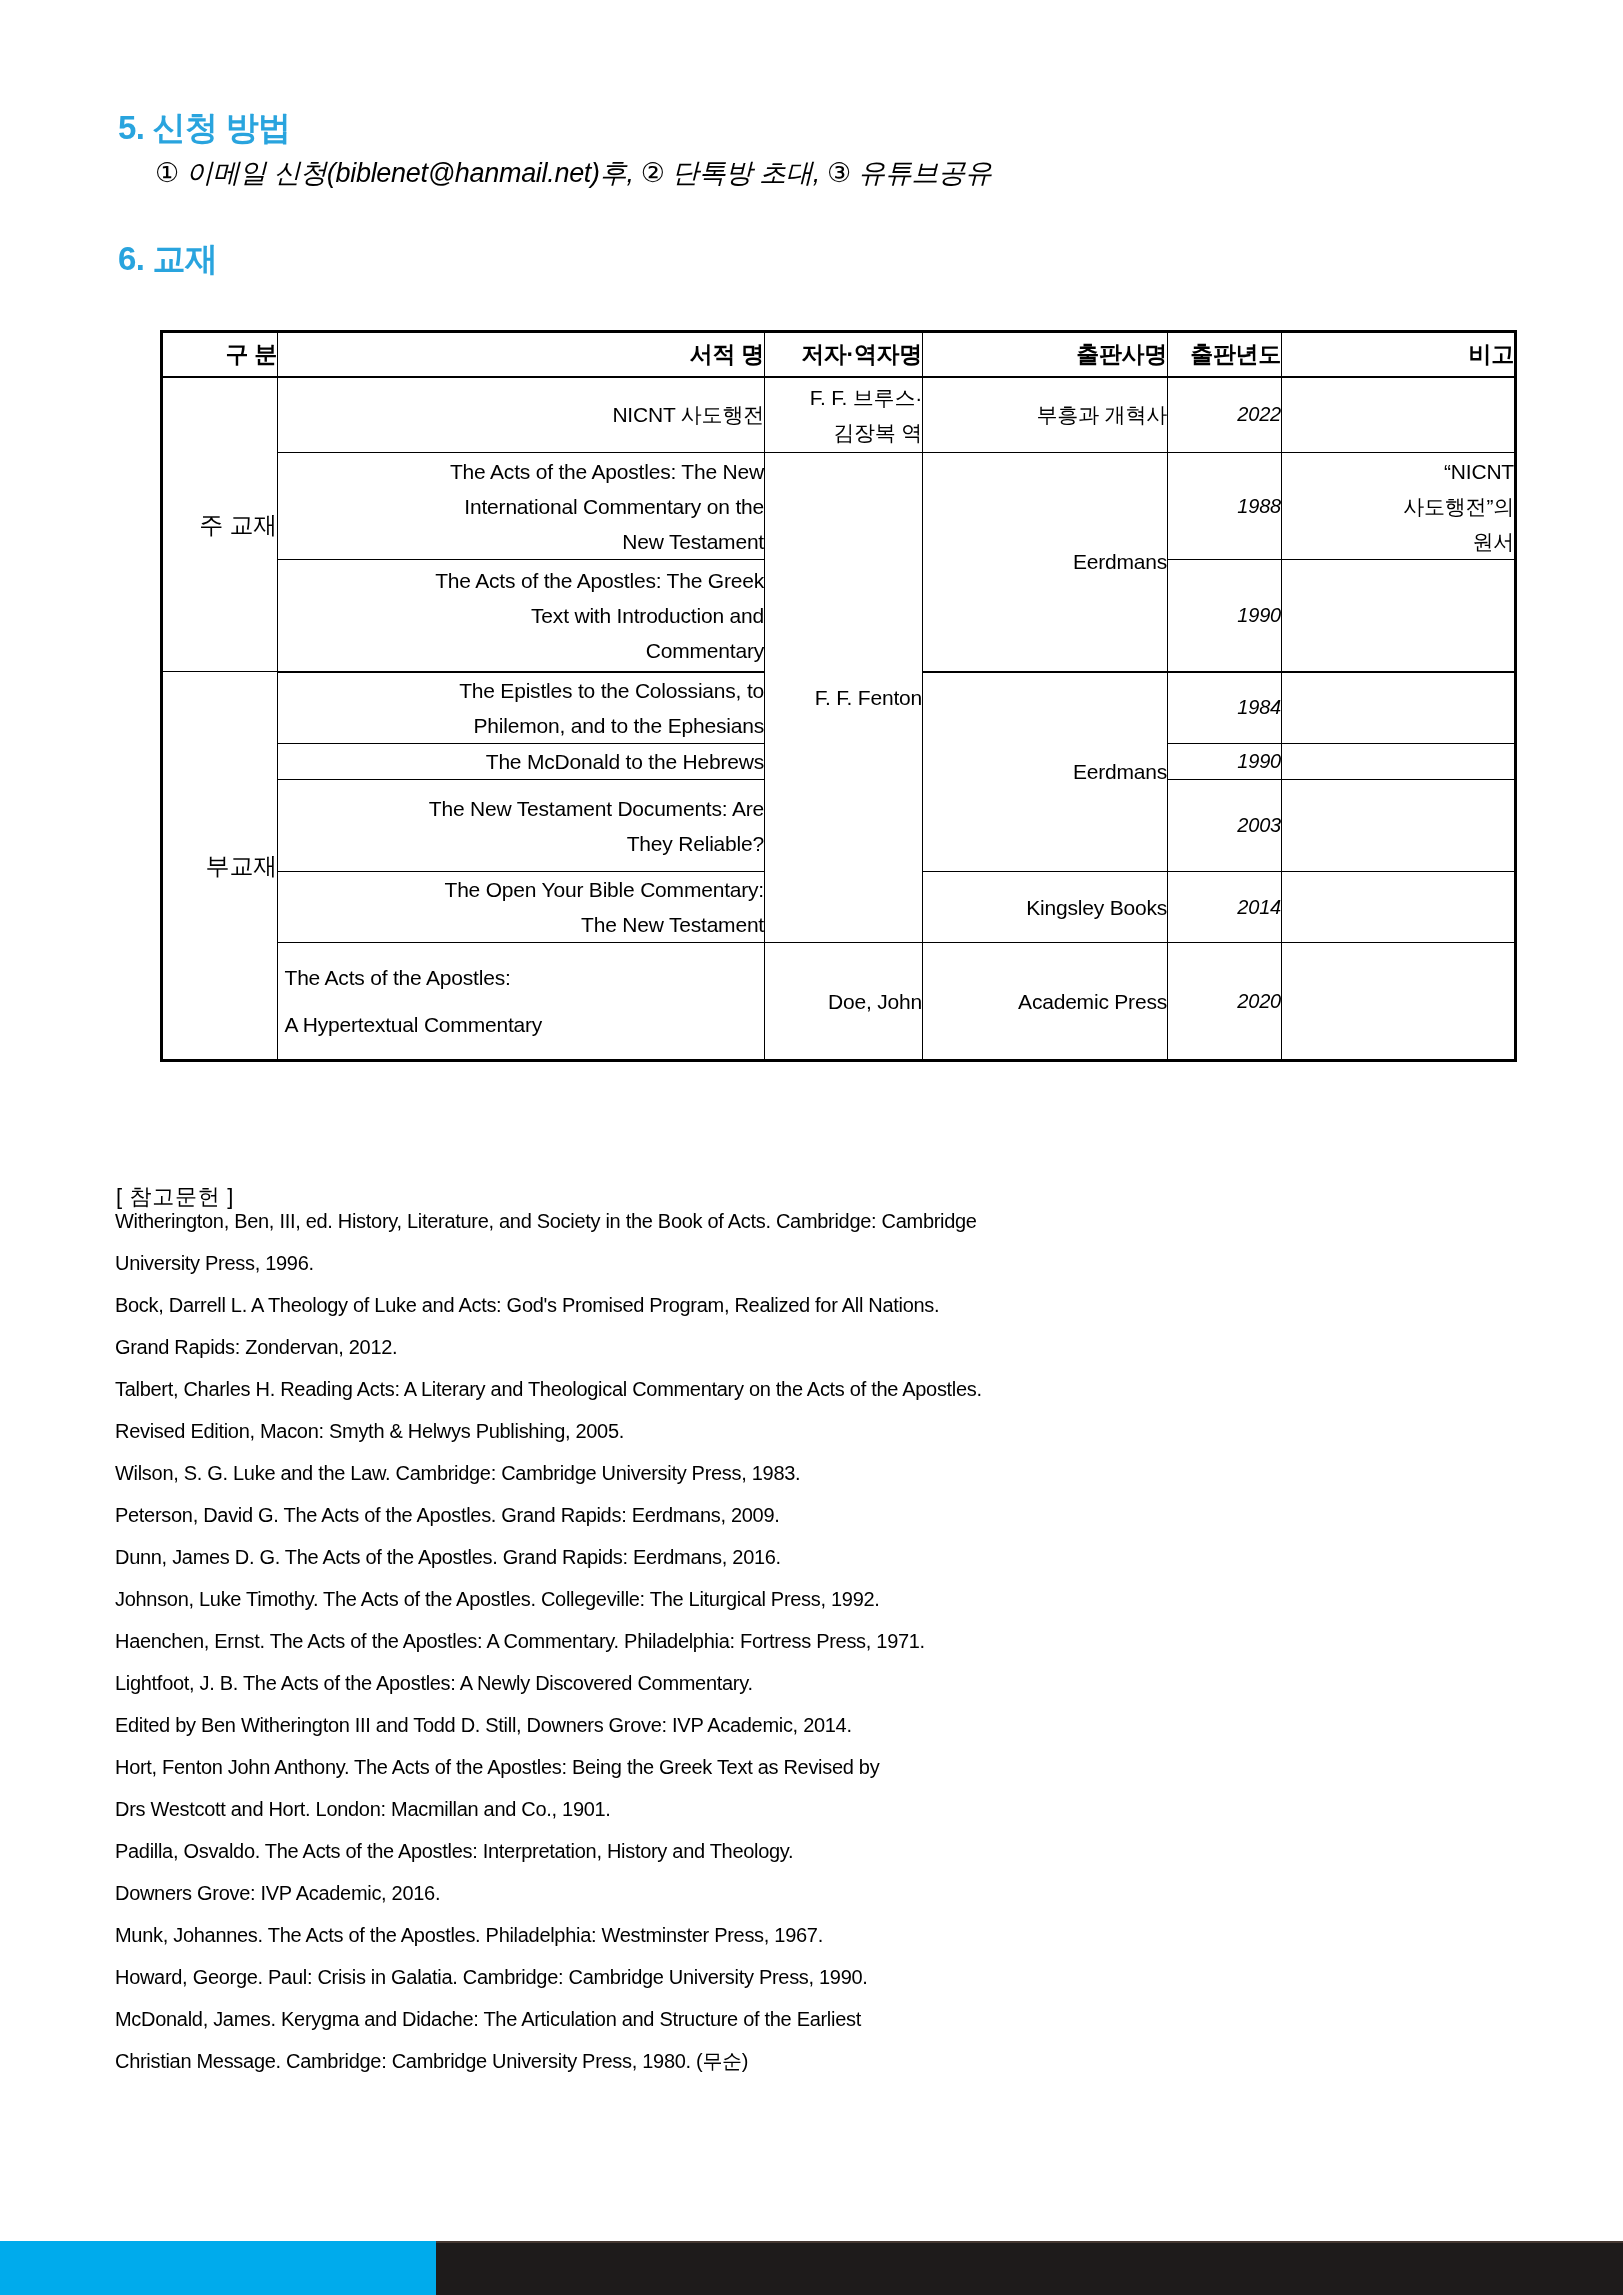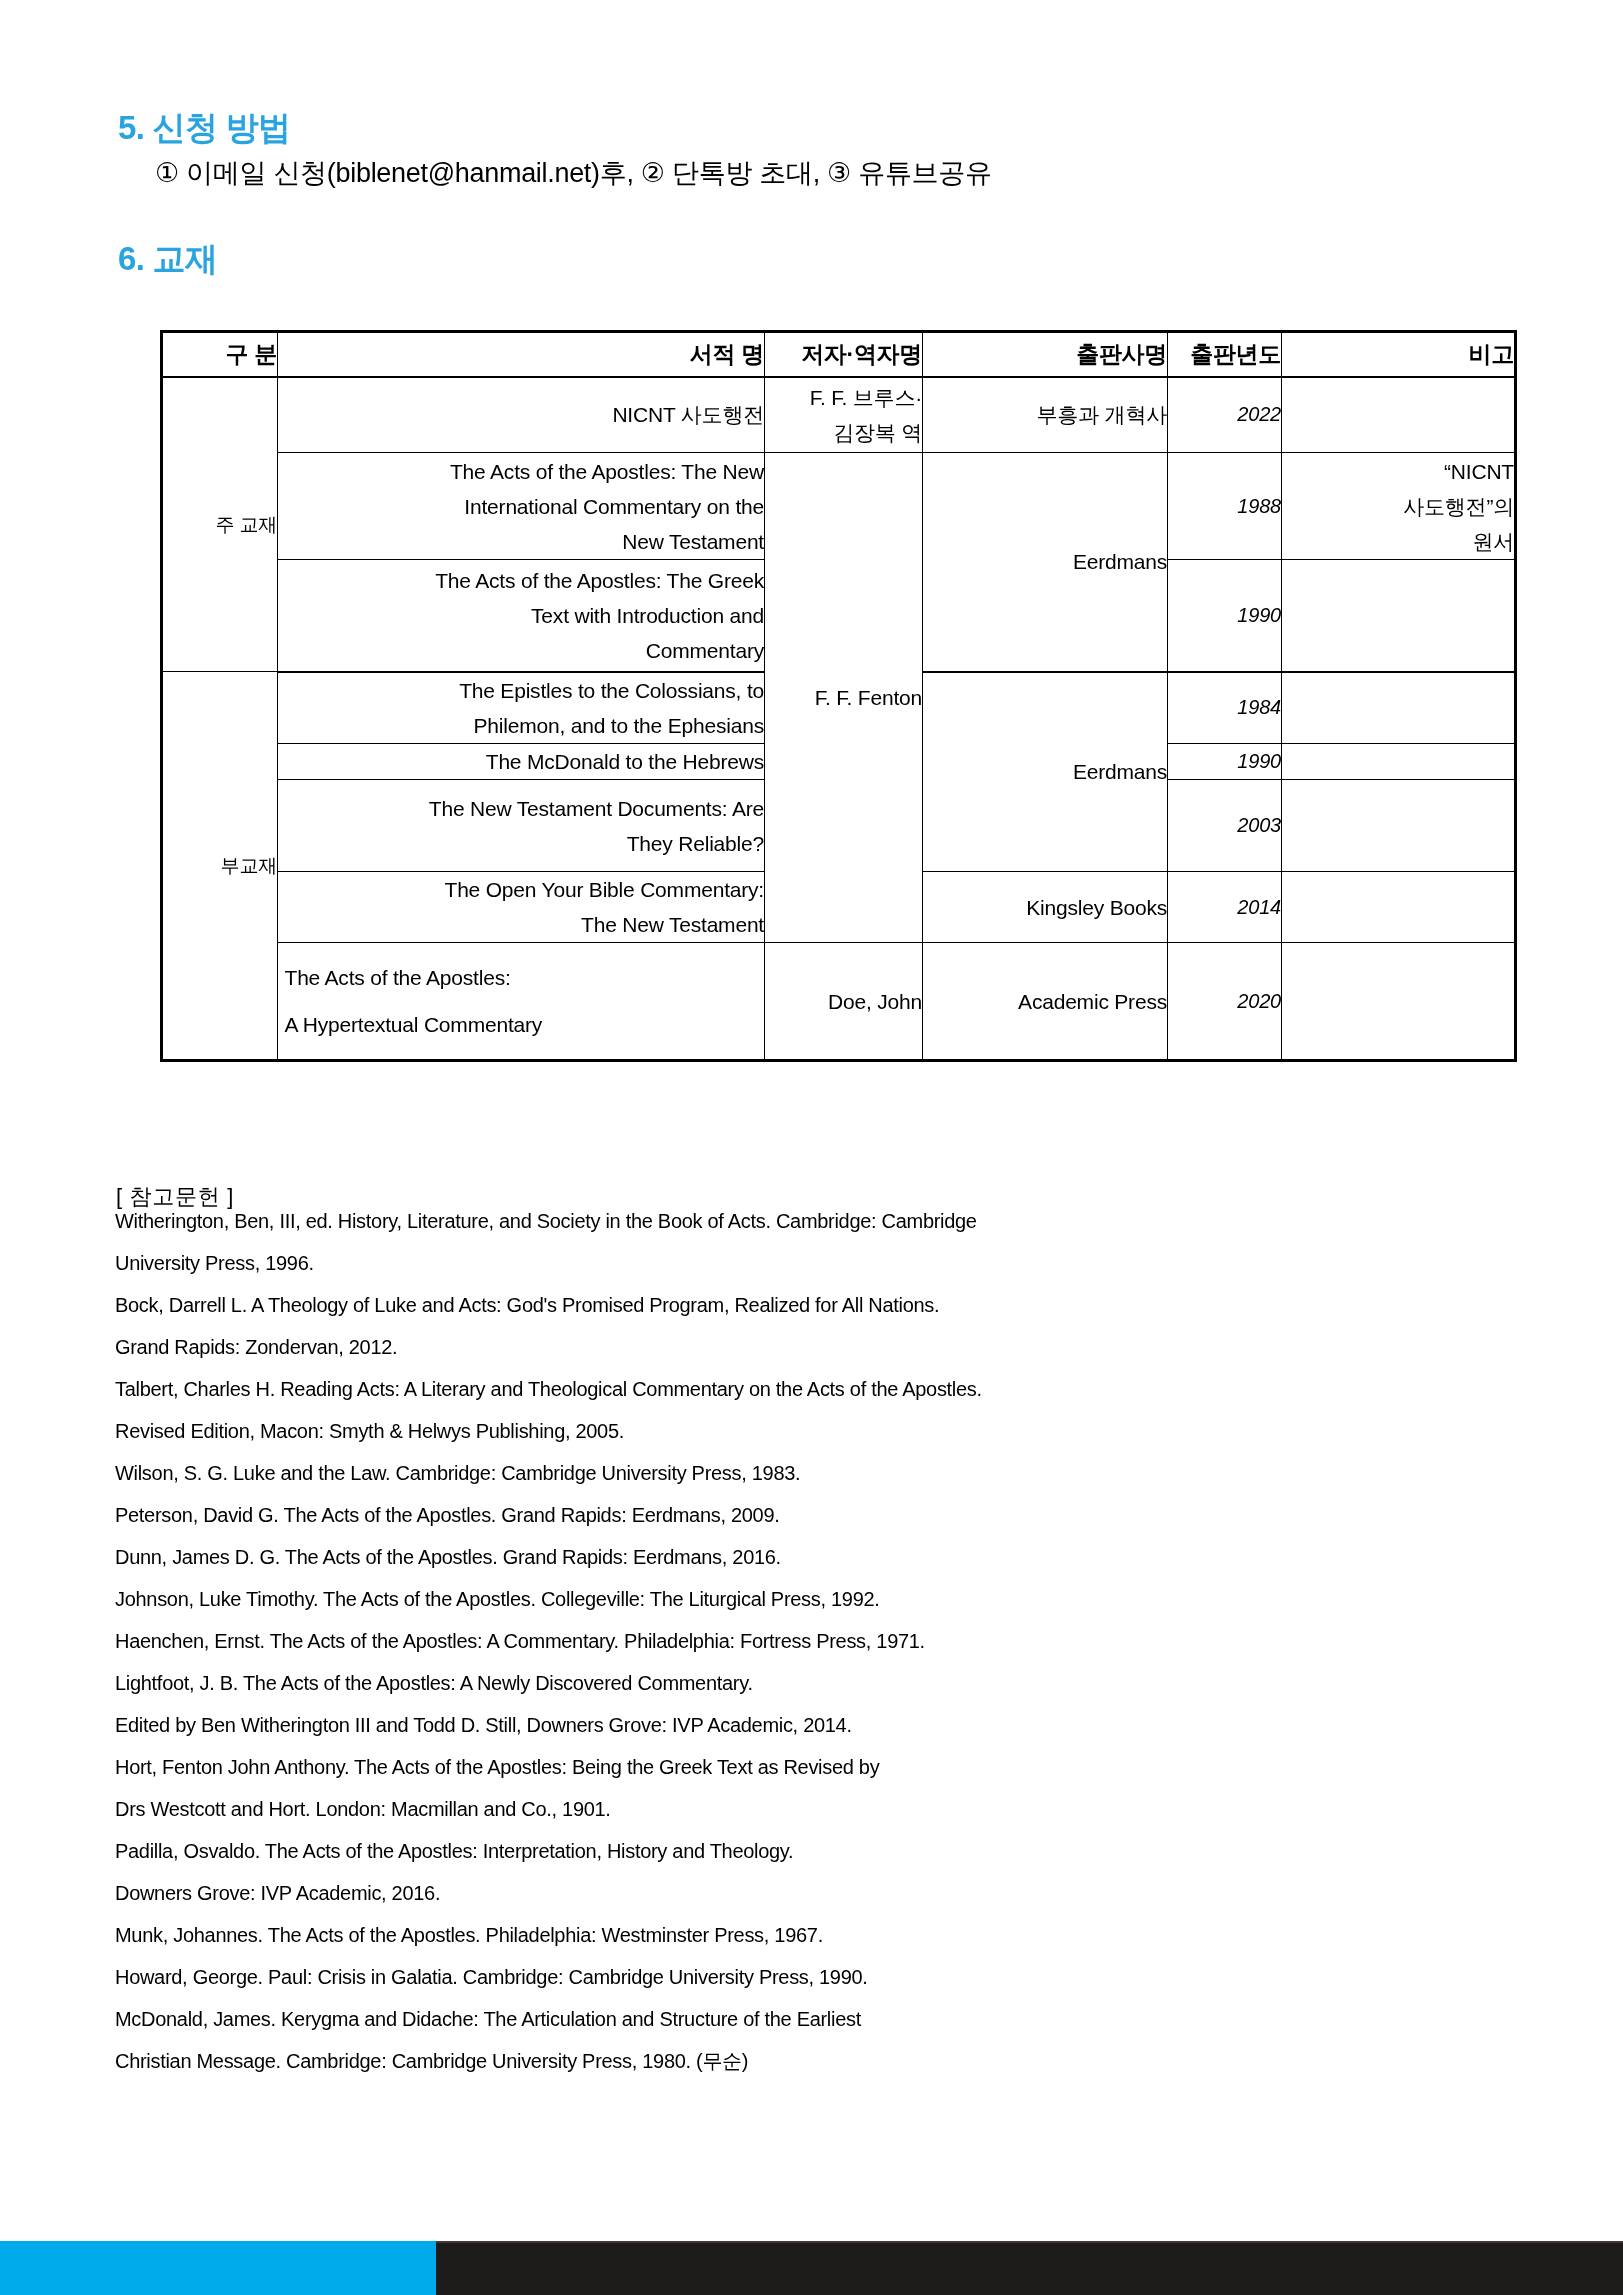--- a/index.html
+++ b/index.html
@@ -24,20 +24,21 @@
   #sec5-title { left: 118px; top: 110px; }
   #sec6-title { left: 118px; top: 241px; }
   .intro-line {
     position: absolute;
     left: 155px;
     top: 157px;
     font-size: 27px;
     line-height: 33px;
     letter-spacing: -0.3px;
     white-space: nowrap;
+    font-style: italic;
   }
   table.books {
     position: absolute;
     left: 160px;
     top: 330px;
     width: 1355px;
     border-collapse: collapse;
     table-layout: fixed;
     border: 3.3px solid #000;
   }
@@ -53,21 +54,21 @@
     font-weight: 600;
     letter-spacing: -0.3px;
     border-bottom: 2.6px solid #000;
   }
   .books td {
     font-size: 21px;
     line-height: 35px;
     letter-spacing: -0.2px;
     white-space: pre-line;
   }
-  .books td.cat-cell  { font-size: 19px; }
+  .books td.cat-cell  { font-size: 24px; }
   .books td.year-cell { font-size: 20px; font-style: italic; }
   .books td.title-left {
     text-align: left;
     padding-left: 6.5px;
     line-height: 47px;
   }
   .books .sec-end { border-bottom: 2.6px solid #000; }
   .refs-title {
     position: absolute;
     left: 116px;

